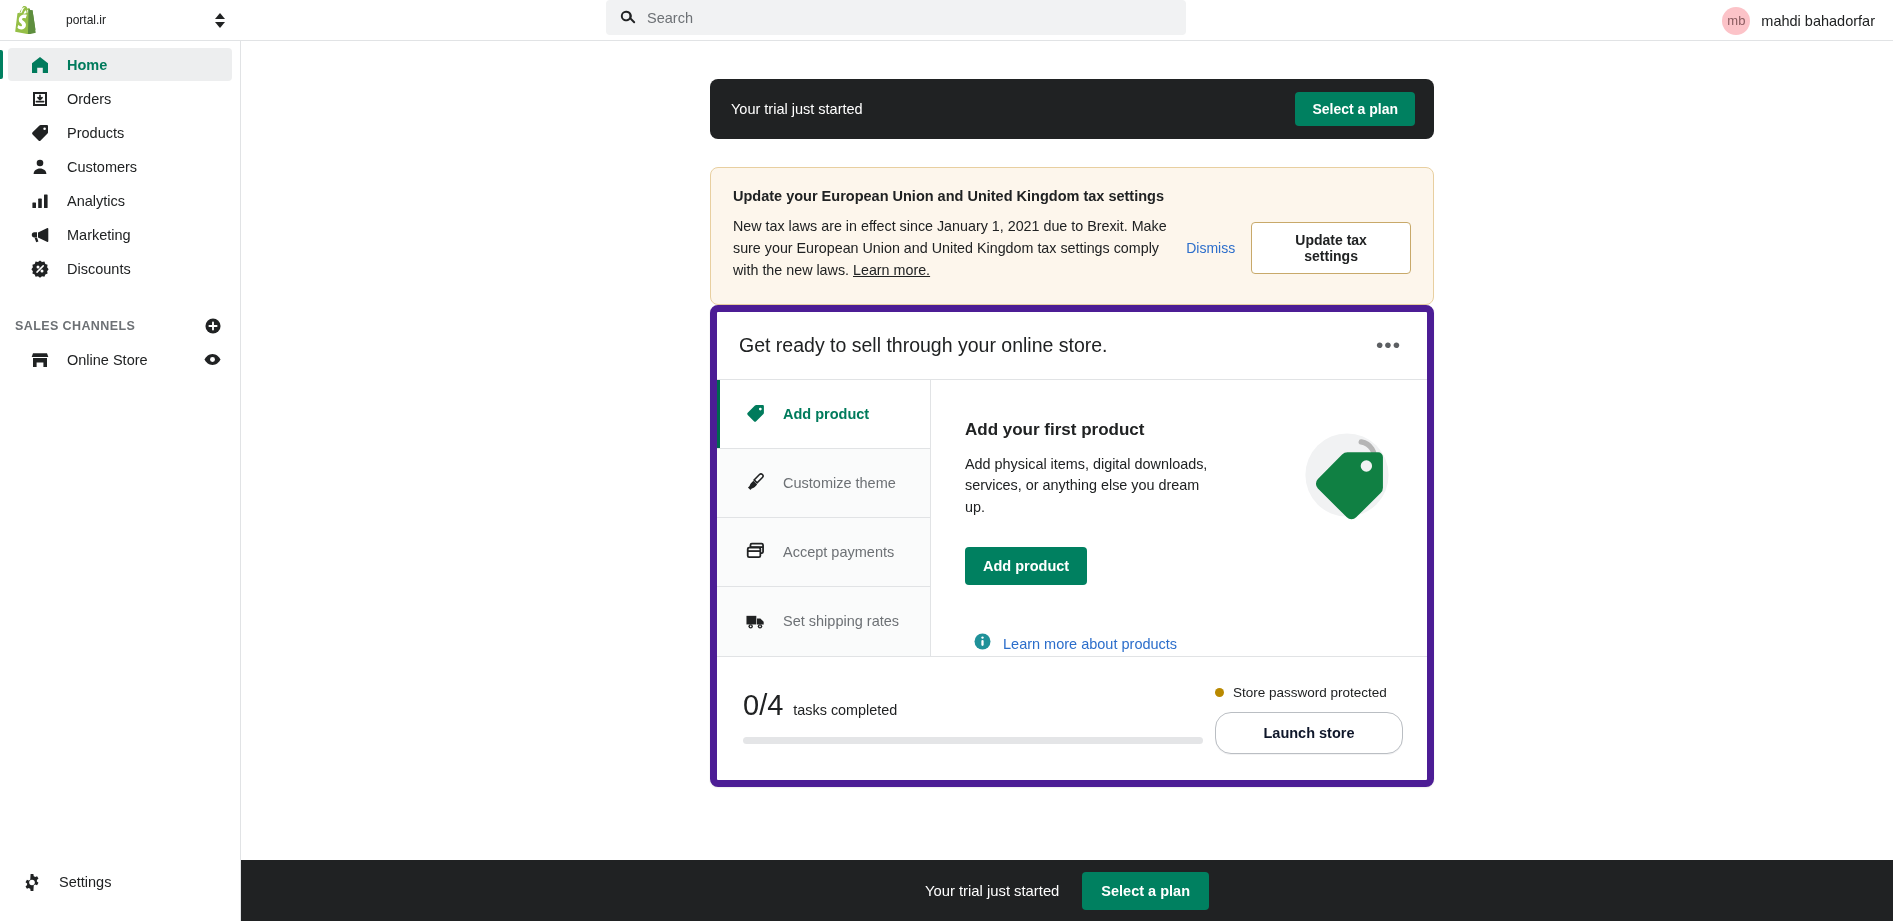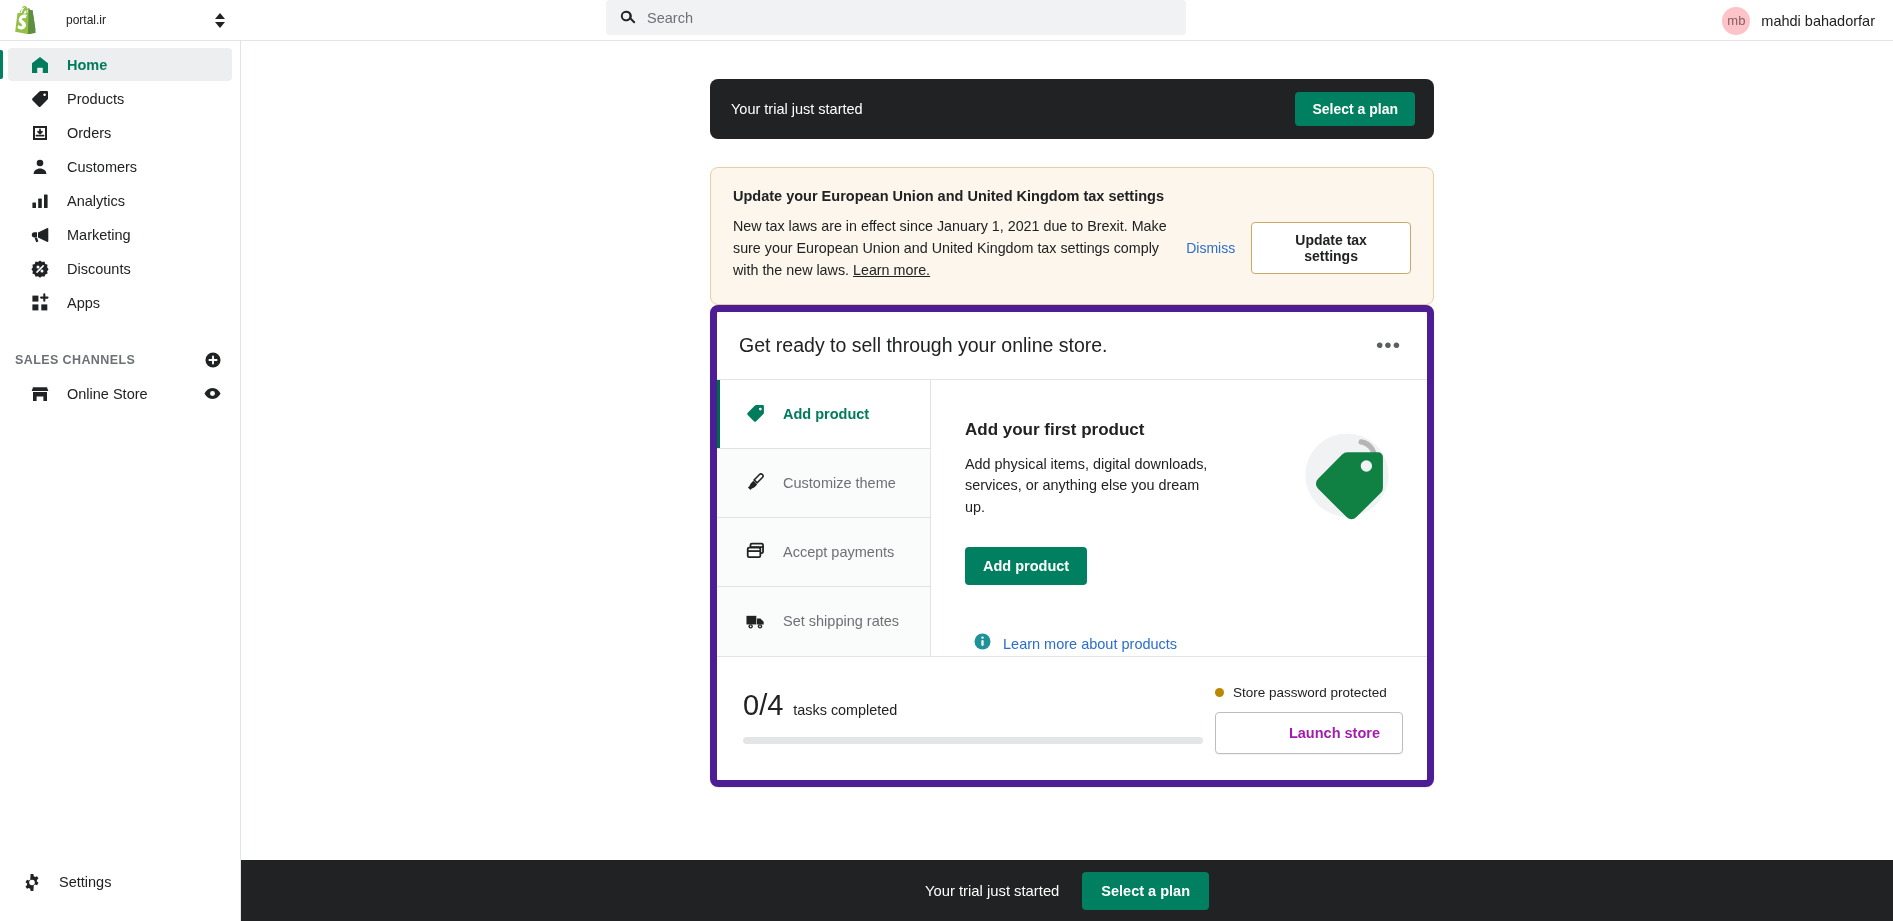--- a/index.html
+++ b/index.html
@@ -263,26 +263,25 @@
     background: #e4e5e7; border-radius: 4px;
   }
   #progress-fill { height: 7px; background: #008060; border-radius: 4px; width: 0%; }
   #footer-right { margin-left: auto; display: flex; flex-direction: column; align-items: stretch; }
   #store-status { display: flex; align-items: center; gap: 9px; justify-content: flex-start; }
   #status-dot { width: 9px; height: 9px; border-radius: 50%; background: #b98900; }
   #status-label { font-size: 13.5px; color: #202223; white-space: nowrap; }
   #launch-btn {
     margin-top: 12px;
     background: #ffffff; border: 1px solid #babec3;
-    border-radius: 4px; cursor: pointer;
-    font-family: "Liberation Sans", sans-serif;
-    font-size: 14.5px; font-weight: 600; color: #a21caf;
+    border-radius: 16px; cursor: pointer;
+    font-family: "Liberation Sans", sans-serif;
+    font-size: 14.5px; font-weight: 600; color: #0f172a;
     padding: 12px 22px; min-width: 188px;
     box-shadow: 0 1px 0 rgba(22,29,37,0.05);
-    text-align: right;
   }
 
   
   #bottom-bar {
     position: absolute; left: 241px; bottom: 0;
     width: 1652px; height: 61px;
     background: #202223;
     display: flex; align-items: center; justify-content: center;
     gap: 23px; z-index: 50;
   }
@@ -339,35 +338,35 @@
         <svg viewBox="0 0 20 20" width="20" height="20">
             <path d="M10 2L2 8.2V18h5.2v-5.3h5.6V18H18V8.2L10 2z" fill="#007b5c"></path>
           </svg>
       </span>
       <span class="nav-label">Home</span>
     </div>
 
     <div class="nav-item">
       <span class="nav-ico">
         <svg viewBox="0 0 20 20" width="20" height="20">
-          <path d="M10.6 2H17a1 1 0 011 1v6.4a1.6 1.6 0 01-.47 1.13l-6.9 6.9a1.5 1.5 0 01-2.12 0L2.57 11.5a1.5 1.5 0 010-2.13l6.9-6.9A1.6 1.6 0 0110.6 2zm4 2.5a1.3 1.3 0 100 2.6 1.3 1.3 0 000-2.6z" fill="#202223"></path>
-        </svg>
-      </span>
-      <span class="nav-label">Products</span>
-    </div>
-
-    <div class="nav-item">
-      <span class="nav-ico">
-        <svg viewBox="0 0 20 20" width="20" height="20">
           <path d="M3 3h14v14H3V3zm2 2v10h10V5H5z" fill="#202223"></path>
           <path d="M10 6.3v4.3m0 0l-2-2m2 2l2-2" stroke="#202223" stroke-width="1.7" fill="none" stroke-linecap="round" stroke-linejoin="round"></path>
           <path d="M6.4 12.6h7.2" stroke="#202223" stroke-width="1.7" stroke-linecap="round"></path>
         </svg>
       </span>
       <span class="nav-label">Orders</span>
+    </div>
+
+    <div class="nav-item">
+      <span class="nav-ico">
+        <svg viewBox="0 0 20 20" width="20" height="20">
+          <path d="M10.6 2H17a1 1 0 011 1v6.4a1.6 1.6 0 01-.47 1.13l-6.9 6.9a1.5 1.5 0 01-2.12 0L2.57 11.5a1.5 1.5 0 010-2.13l6.9-6.9A1.6 1.6 0 0110.6 2zm4 2.5a1.3 1.3 0 100 2.6 1.3 1.3 0 000-2.6z" fill="#202223"></path>
+        </svg>
+      </span>
+      <span class="nav-label">Products</span>
     </div>
 
     <div class="nav-item">
       <span class="nav-ico">
         <svg viewBox="0 0 20 20" width="20" height="20">
           <circle cx="10" cy="6" r="3.3" fill="#202223"></circle>
           <path d="M3.6 17c0-3.4 2.9-5.6 6.4-5.6s6.4 2.2 6.4 5.6H3.6z" fill="#202223"></path>
         </svg>
       </span>
       <span class="nav-label">Customers</span>
@@ -400,31 +399,20 @@
         <svg viewBox="0 0 20 20" width="20" height="20">
           <path d="M10 1.6l2 1.5 2.4-.5.9 2.3 2.3.9-.5 2.4 1.5 2-1.5 2 .5 2.4-2.3.9-.9 2.3-2.4-.5-2 1.5-2-1.5-2.4.5-.9-2.3-2.3-.9.5-2.4-1.5-2 1.5-2-.5-2.4 2.3-.9.9-2.3 2.4.5 2-1.5z" fill="#202223"></path>
           <circle cx="8" cy="8" r="1.5" fill="#fff"></circle>
           <circle cx="12" cy="12" r="1.5" fill="#fff"></circle>
           <path d="M13.2 6.9L7 13.1" stroke="#fff" stroke-width="1.5" stroke-linecap="round"></path>
         </svg>
       </span>
       <span class="nav-label">Discounts</span>
     </div>
 
-    <div class="nav-item">
-      <span class="nav-ico">
-        <svg viewBox="0 0 20 20" width="20" height="20">
-          <rect x="2.4" y="2.6" width="6" height="6" fill="#202223"></rect>
-          <rect x="2.4" y="11.4" width="6" height="6" fill="#202223"></rect>
-          <rect x="11.3" y="11.4" width="6" height="6" fill="#202223"></rect>
-          <path d="M14.3 1.4v6.4M11.1 4.6h6.4" stroke="#202223" stroke-width="2.1" stroke-linecap="round"></path>
-        </svg>
-      </span>
-      <span class="nav-label">Apps</span>
-    </div>
   </div>
 
   <div id="channels-head">
     <span id="channels-title">SALES CHANNELS</span>
     <span id="channels-add">
       <svg viewBox="0 0 20 20" width="18" height="18">
         <circle cx="10" cy="10" r="8.4" fill="#202223"></circle>
         <path d="M10 6v8M6 10h8" stroke="#fff" stroke-width="2.1" stroke-linecap="round"></path>
       </svg>
     </span>

